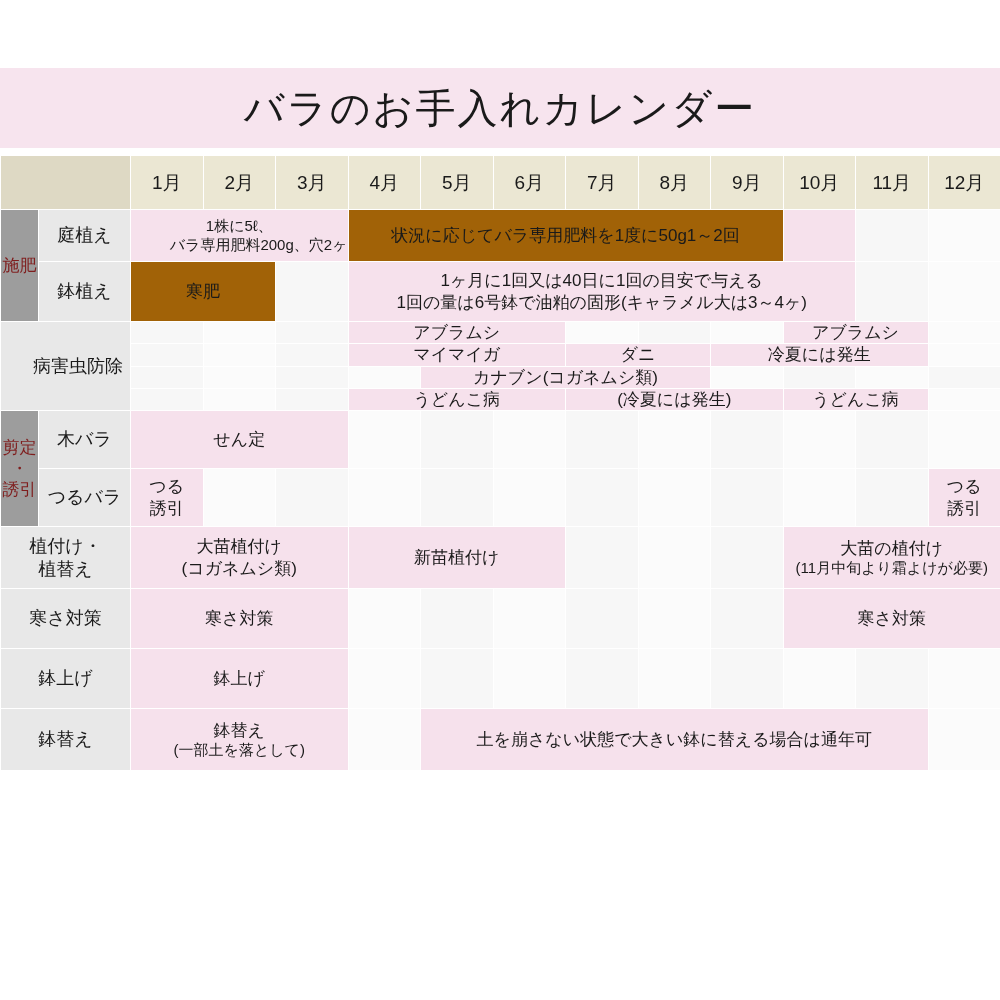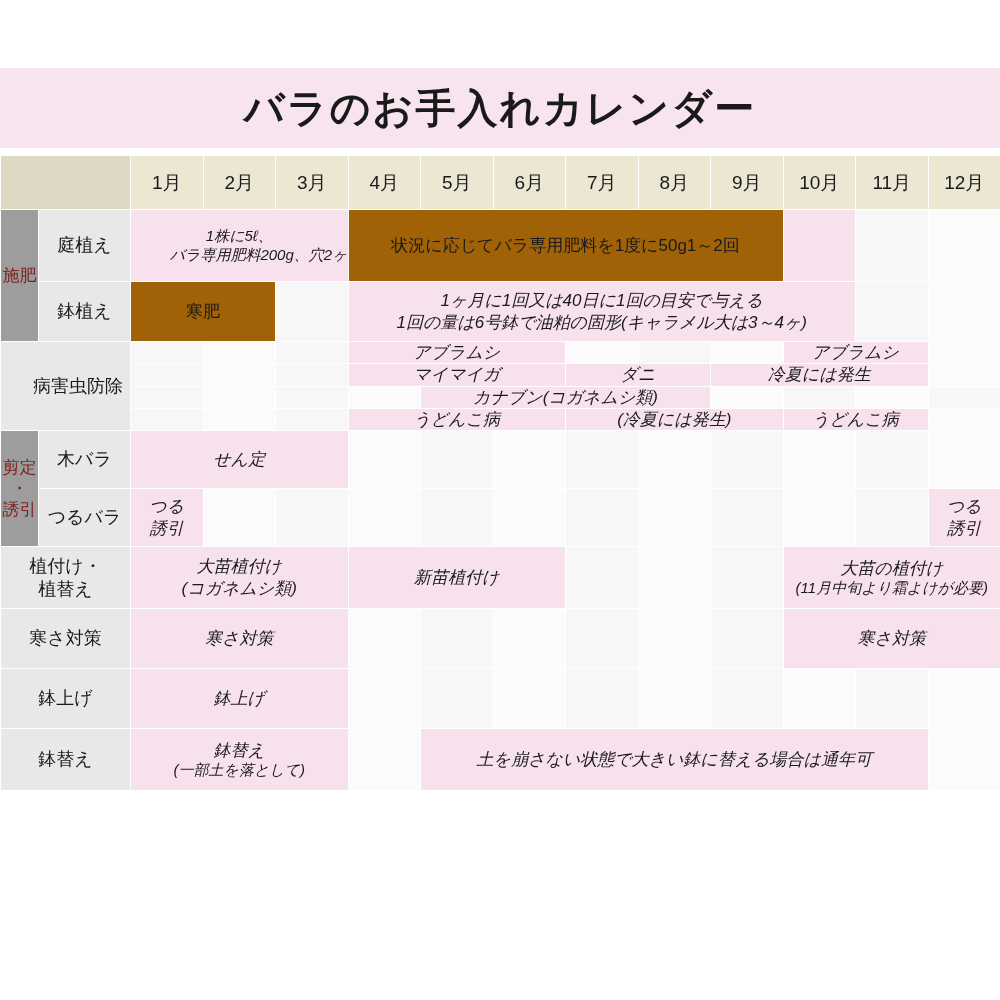--- a/index.html
+++ b/index.html
@@ -18,21 +18,21 @@
   
   .title-band {
     position: absolute;
     left: 0; top: 68px;
     width: 1000px; height: 80px;
     background: #f7e4ee;
     display: flex; align-items: center; justify-content: center;
   }
   .title-band .title-text {
     font-size: 40px;
-    font-weight: bold;
+    font-weight: normal;
     letter-spacing: 2px;
     color: #1a1a1a;
     white-space: nowrap;
   }
   
   .cal {
     position: absolute;
     left: 0; top: 155px;
     width: 1000px;
     border-collapse: collapse;
@@ -60,21 +60,21 @@
   }
   .row-label {
     background: #e8e8e8;
     font-size: 18px;
   }
   .row-label.wide { font-size: 18px; padding-left: 25px; }
   
   .m { background: #f7f7f7; }
   .m.alt { background: #fbfbfb; }
   
-  .p  { background: #f6e1ec; font-style: italic; }
+  .p  { background: #f6e1ec; }
   .p2 { background: #a16207; }
   .nowrap { white-space: nowrap; text-align: right; }
   .small { font-size: 15px; }
 </style>
 </head>
 <body>
 
 <div id="page">
 
   <div class="title-band">
@@ -102,21 +102,21 @@
       <td class="hdr-month">9月</td>
       <td class="hdr-month">10月</td>
       <td class="hdr-month">11月</td>
       <td class="hdr-month">12月</td>
     </tr>
 
     <tr>
       <td class="grp-label" rowspan="2">
         <span>施肥</span>
       </td>
-      <td class="row-label" style="height:72px">庭植え</td>
+      <td class="row-label" style="height:52px">庭植え</td>
       <td class="p" colspan="3">
         <div class="small">1株に5ℓ、</div>
         <div class="small nowrap">バラ専用肥料200g、穴2ヶ</div>
       </td>
       <td class="p2" colspan="6">状況に応じてバラ専用肥料を1度に50g1～2回</td>
       <td class="p"></td>
       <td class="m"></td>
       <td class="m alt"></td>
     </tr>
 

